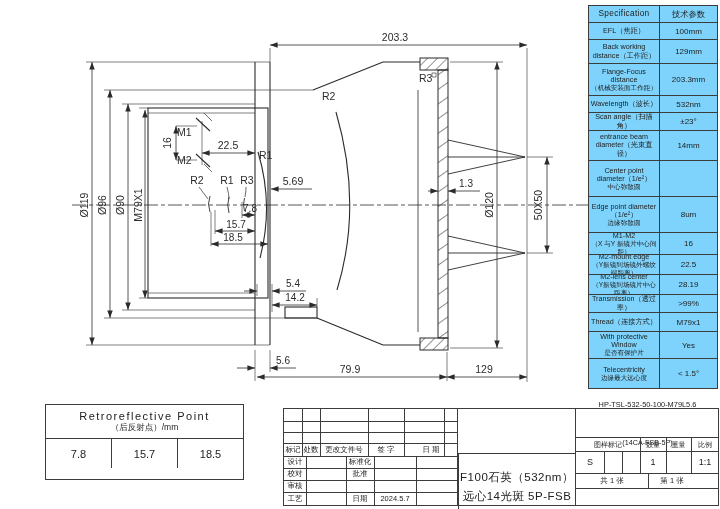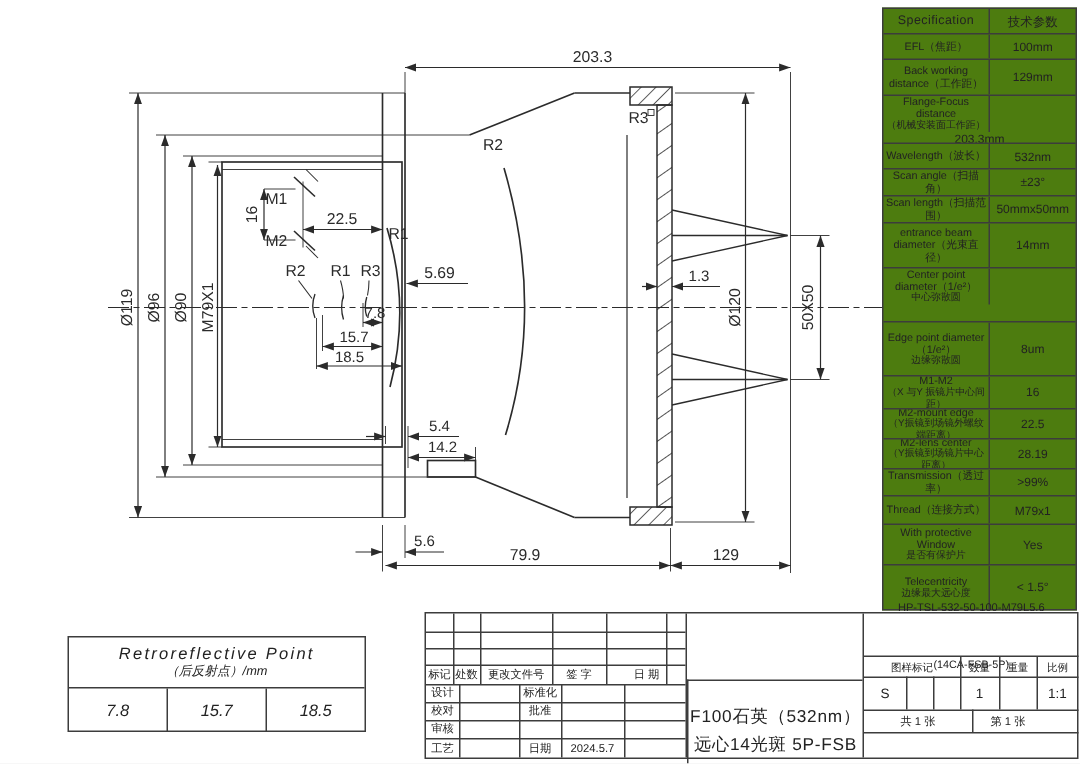--- a/index.html
+++ b/index.html
@@ -4,33 +4,33 @@
 <style>
   html,body{margin:0;padding:0;background:#f2f2f2;}
   #sheet{position:relative;width:720px;height:509px;background:#ffffff;overflow:hidden;
          font-family:"Liberation Sans",sans-serif;color:#222;}
   svg text{font-family:"Liberation Sans",sans-serif;fill:#2b2b2b;}
   .dt{font-size:10.5px;}
   .dts{font-size:10px;}
   .abs{position:absolute;box-sizing:border-box;}
 
   
-  #spec-table{left:588px;top:5px;width:130px;border:1px solid #3c3c3c;background:#4d7c0f;}
+  #spec-table{left:588px;top:5px;width:130px;border:1px solid #3c3c3c;background:#7dd3fc;}
   .srow{display:flex;border-bottom:1px solid #3c3c3c;box-sizing:border-box;overflow:hidden;}
   .srow:last-child{border-bottom:none;}
   .scell-l{width:71px;border-right:1px solid #3c3c3c;display:flex;flex-direction:column;
            justify-content:center;align-items:center;text-align:center;padding:0 1px;box-sizing:border-box;}
   .scell-r{flex:1;display:flex;align-items:center;justify-content:center;font-size:8px;white-space:nowrap;}
   .en{font-size:7.2px;line-height:1.12;}
   .zh{font-size:6.6px;line-height:1.15;}
   .shdr .en{font-size:8.3px;letter-spacing:.3px;}
   .shdr .scell-r{font-size:8.3px;}
 
   
-  #retro-table{left:45px;top:424px;width:199px;height:64px;border:1.2px solid #3c3c3c;font-style:italic;}
+  #retro-table{left:45px;top:404px;width:199px;height:76px;border:1.2px solid #3c3c3c;}
   #retro-head{height:33px;border-bottom:1px solid #3c3c3c;display:flex;flex-direction:column;
               align-items:center;justify-content:center;}
   #retro-head .t1{font-size:11px;letter-spacing:1.5px;}
   #retro-head .t2{font-size:8.5px;}
   #retro-vals{display:flex;height:29px;}
   #retro-vals div{flex:1;display:flex;align-items:center;justify-content:center;font-size:11px;}
   #retro-vals div + div{border-left:1px solid #3c3c3c;}
 
   
   #title-block{left:283px;top:408px;width:436px;height:98px;border:1px solid #3c3c3c;}
@@ -215,52 +215,46 @@
           <div class="en">EFL（焦距）</div>
         </div>
         <div class="scell-r">100mm</div>
       </div>
       <div class="srow" style="height: 24px;">
         <div class="scell-l">
           <div class="en">Back working distance（工作距）</div>
         </div>
         <div class="scell-r">129mm</div>
       </div>
-      <div class="srow" style="height: 32px; flex-direction: column;">
+      <div class="srow" style="height: 32px;">
         <div class="scell-l">
           <div class="en">Flange-Focus distance</div>
           <div class="zh">（机械安装面工作距）</div>
         </div>
         <div class="scell-r">203.3mm</div>
       </div>
       <div class="srow" style="height: 17px;">
         <div class="scell-l">
           <div class="en">Wavelength（波长）</div>
         </div>
         <div class="scell-r">532nm</div>
       </div>
       <div class="srow" style="height: 18px;">
         <div class="scell-l">
           <div class="en">Scan angle（扫描角）</div>
         </div>
         <div class="scell-r">±23°</div>
       </div>
-      <div class="srow" style="height: 18px;">
-        <div class="scell-l">
-          <div class="en">Scan length（扫描范围）</div>
-        </div>
-        <div class="scell-r">50mmx50mm</div>
-      </div>
       <div class="srow" style="height: 30px;">
         <div class="scell-l">
           <div class="en">entrance beam diameter（光束直径）</div>
         </div>
         <div class="scell-r">14mm</div>
       </div>
-      <div class="srow" style="height: 36px; flex-direction: column;">
+      <div class="srow" style="height: 36px;">
         <div class="scell-l">
           <div class="en">Center point diameter（1/e²）</div>
           <div class="zh">中心弥散圆</div>
         </div>
       </div>
       <div class="srow" style="height: 36px;">
         <div class="scell-l">
           <div class="en">Edge point diameter（1/e²）</div>
           <div class="zh">边缘弥散圆</div>
         </div>

